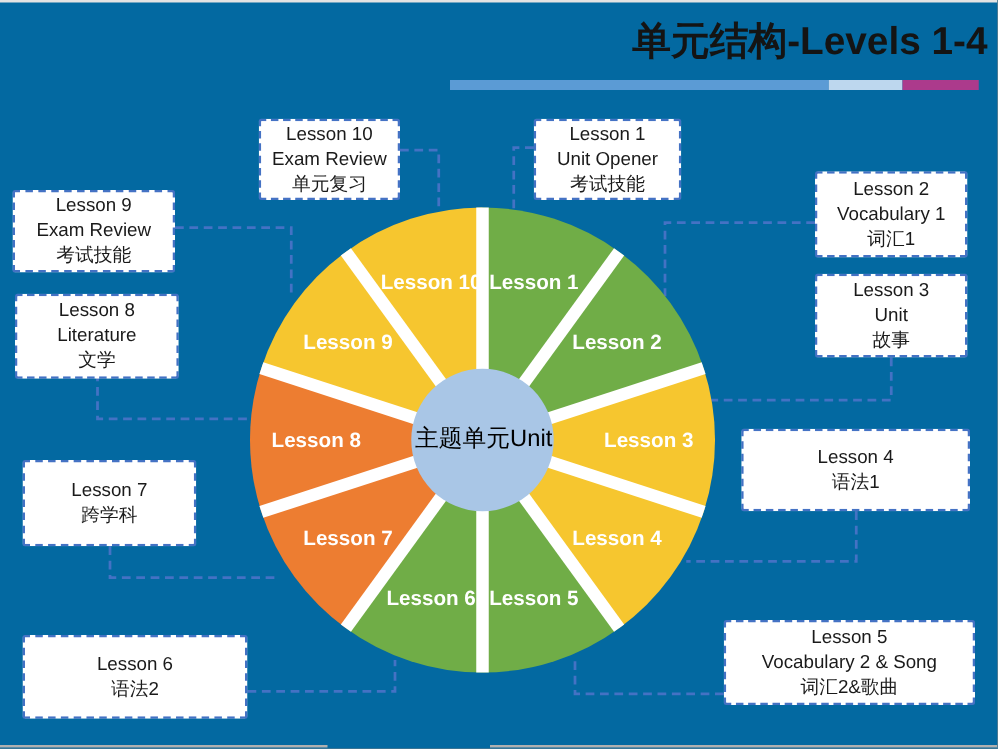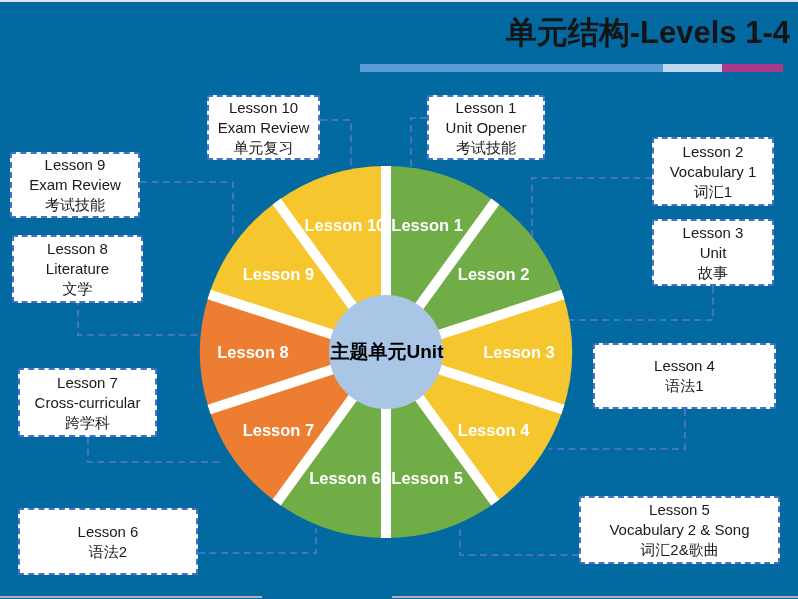--- a/index.html
+++ b/index.html
@@ -38,21 +38,21 @@
     border-radius:2px;
     display:flex;flex-direction:column;
     align-items:center;justify-content:center;
     text-align:center;
     font-size:15px;line-height:20px;color:#1a1a1a;
     background:#ffffff;
     box-sizing:border-box;
   }
   .hub-label{
     position:absolute;left:306px;top:339px;width:162px;height:26px;
-    text-align:center;font-size:19px;font-weight:bold;color:#000;
+    text-align:center;font-size:19px;font-weight:normal;color:#000;
     line-height:26px;white-space:nowrap;
   }
   .wedge-label{
     font-size:16.5px;font-weight:bold;fill:#ffffff;
     font-family:"Liberation Sans","DejaVu Sans",sans-serif;
   }
   .bottom-rule{
     position:absolute;height:2px;background:#b0b0b0;bottom:1px;
   }
   .bottom-rule.left{left:0;width:262px;}
@@ -146,21 +146,20 @@
     <span>Lesson 5</span>
     <span>Vocabulary 2 &amp; Song</span>
     <span>词汇2&amp;歌曲</span>
   </div>
   <div class="callout" style="left:18px;top:508px;width:180px;height:67px;">
     <span>Lesson 6</span>
     <span>语法2</span>
   </div>
   <div class="callout" style="left:18px;top:368px;width:139px;height:69px;">
     <span>Lesson 7</span>
-    <span>Cross-curricular</span>
     <span>跨学科</span>
   </div>
   <div class="callout" style="left:12px;top:235px;width:131px;height:68px;">
     <span>Lesson 8</span>
     <span>Literature</span>
     <span>文学</span>
   </div>
   <div class="callout" style="left:10px;top:152px;width:130px;height:66px;">
     <span>Lesson 9</span>
     <span>Exam Review</span>

